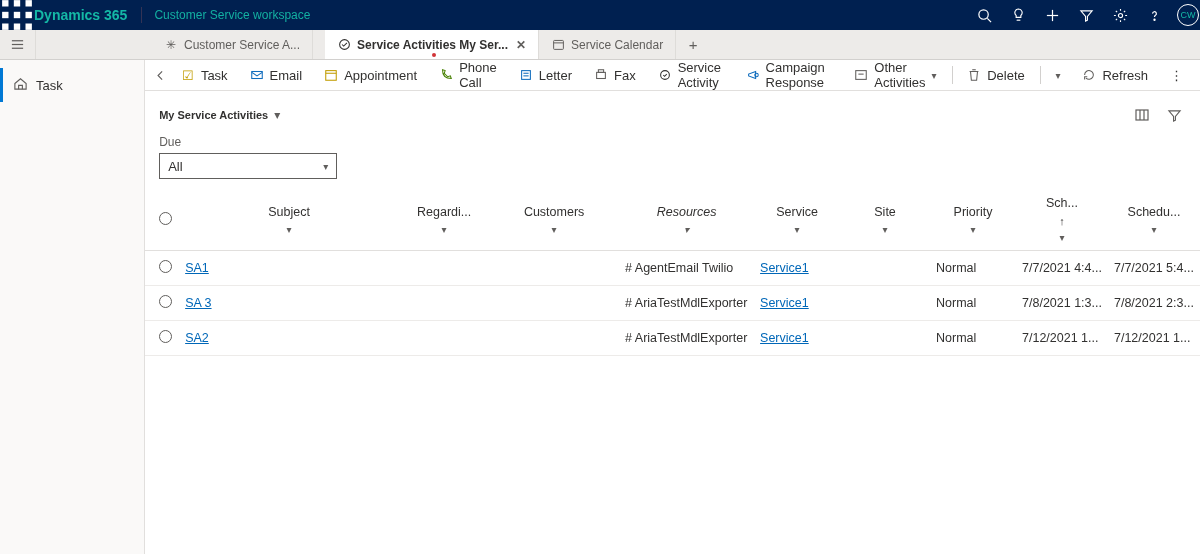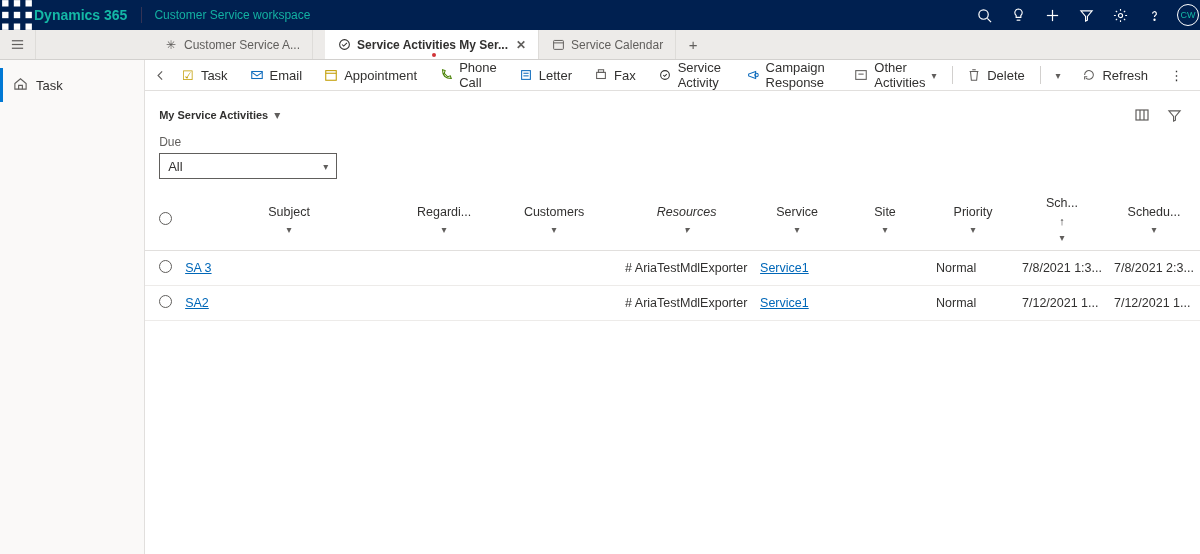--- a/index.html
+++ b/index.html
@@ -380,20 +380,32 @@
                 <div class="th-inner">
                   <span>Schedu...</span>
                   <span class="chev-sm">▾</span>
                 </div>
               </th>
           </tr>
         </thead>
         <tbody id="rows">
             <tr>
               <td class="col-check"><span class="radio"></span></td>
+              <td><a class="link">SA1</a></td>
+              <td></td>
+              <td></td>
+              <td># AgentEmail Twilio</td>
+              <td><a class="link">Service1</a></td>
+              <td></td>
+              <td>Normal</td>
+              <td>7/7/2021 4:4...</td>
+              <td>7/7/2021 5:4...</td>
+            </tr>
+            <tr>
+              <td class="col-check"><span class="radio"></span></td>
               <td><a class="link">SA 3</a></td>
               <td></td>
               <td></td>
               <td># AriaTestMdlExporter</td>
               <td><a class="link">Service1</a></td>
               <td></td>
               <td>Normal</td>
               <td>7/8/2021 1:3...</td>
               <td>7/8/2021 2:3...</td>
             </tr>

